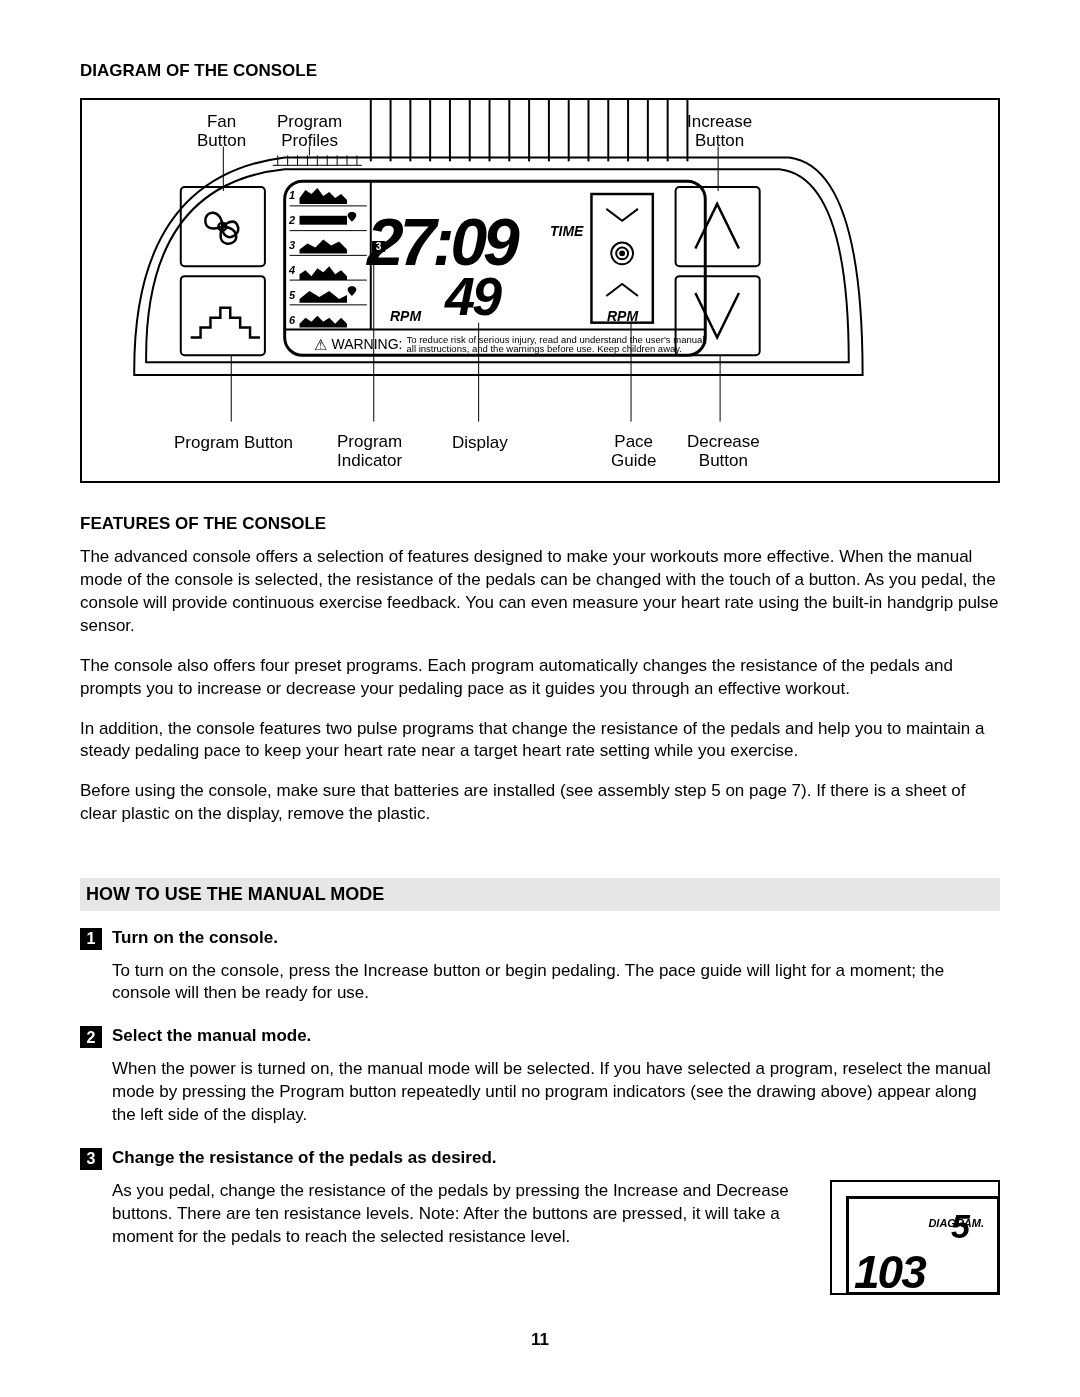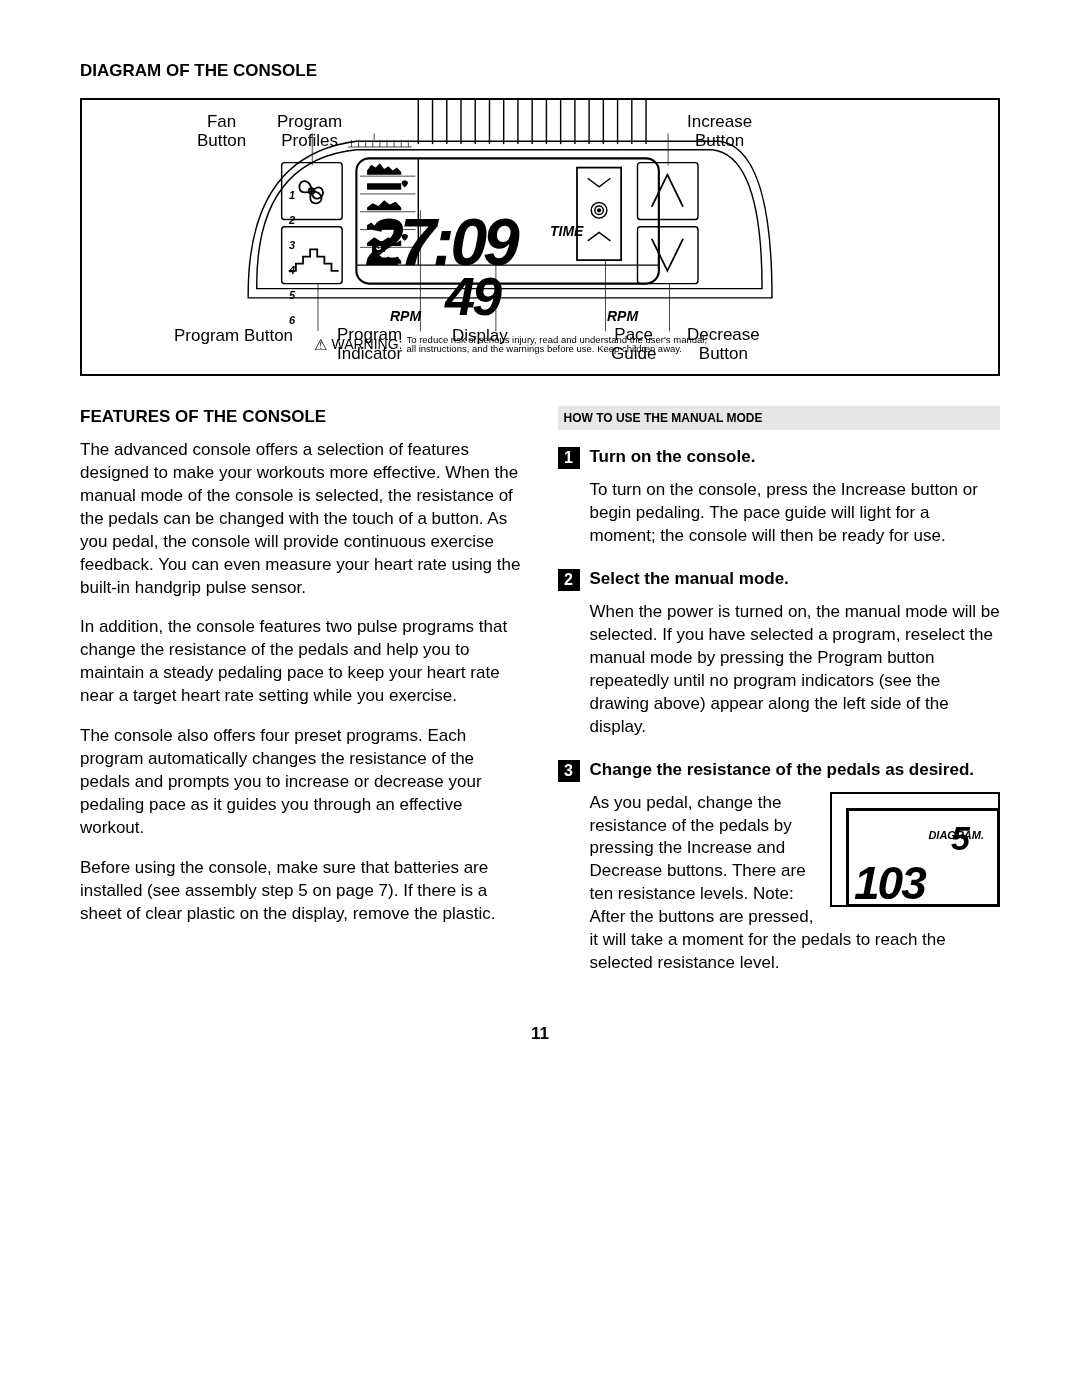--- a/index.html
+++ b/index.html
@@ -14,21 +14,21 @@
   }
   .title {
     font-weight: bold;
     font-size: 17px;
     margin-bottom: 15px;
   }
   
   .diagram-box {
     border: 2px solid #000;
     width: 100%;
-    height: 278px;
+    height: 385px;
     position: relative;
     margin-bottom: 30px;
     overflow: hidden;
   }
   .diagram-svg {
     position: absolute;
     inset: 0;
     width: 100%;
     height: 100%;
   }
@@ -58,30 +58,30 @@
   .lcd-lbl.time { left:468px; top:122px; }
   .lcd-lbl.rpm  { left:308px; top:207px; }
   .lcd-lbl.rpm2 { left:525px; top:207px; }
   .warn-line { position:absolute; left:232px; top:235px; font-size:10.5px; width:400px; line-height:1.0; display:flex; align-items:center; gap:4px;}
   .warn-line .w { font-size:14px; font-weight:500; }
   .warn-tri { font-size:15px; }
   .prof-num { position:absolute; left:207px; font-size:11px; font-style:italic; font-weight:bold; }
   .ind-box  { position:absolute; left:290px; top:141px; width:13px; height:11px; background:#000; color:#fff; font-size:10px; display:flex; align-items:center; justify-content:center; font-weight:bold;}
 
   
-  .cols { display:flex; gap:35px; }
+  .cols { display:flex; gap:35px;flex-direction:column; }
   .col  { flex:1; }
   .col p { margin-bottom: 17px; }
   .col .title { margin-bottom: 10px; }
   .bold { font-weight: bold; }
   .section-bar {
     background:#e6e6e6;
     padding:4px 6px;
     font-weight:bold;
-    font-size:12px;
+    font-size:18px;
     margin-bottom:16px;
   }
   .step {
     display:flex;
     gap:10px;
     margin-bottom:10px;
     align-items:flex-start;
   }
   .step .num {
     background:#000; color:#fff;
@@ -283,22 +283,22 @@
       <line x1="640" y1="258" x2="640" y2="325"></line>
     </g>
   </svg>
 </div>
 
 <div class="cols">
 
   <div class="col">
     <div class="title">FEATURES OF THE CONSOLE</div>
     <p>The advanced console offers a selection of features designed to make your workouts more effective. When the manual mode of the console is selected, the resistance of the pedals can be changed with the touch of a button. As you pedal, the console will provide continuous exercise feedback. You can even measure your heart rate using the built-in handgrip pulse sensor.</p>
+    <p>The console also offers four preset programs. Each program automatically changes the resistance of the pedals and prompts you to increase or decrease your pedaling pace as it guides you through an effective workout.</p>
     <p>In addition, the console features two pulse programs that change the resistance of the pedals and help you to maintain a steady pedaling pace to keep your heart rate near a target heart rate setting while you exercise.</p>
-    <p>The console also offers four preset programs. Each program automatically changes the resistance of the pedals and prompts you to increase or decrease your pedaling pace as it guides you through an effective workout.</p>
     <p>Before using the console, make sure that batteries are installed (see assembly step 5 on page 7). If there is a sheet of clear plastic on the display, remove the plastic.</p>
   </div>
 
   <div class="col">
     <div class="section-bar">HOW TO USE THE MANUAL MODE</div>
 
     <div class="step">
       <div class="num">1</div>
       <div class="head">Turn on the console.</div>
     </div>

